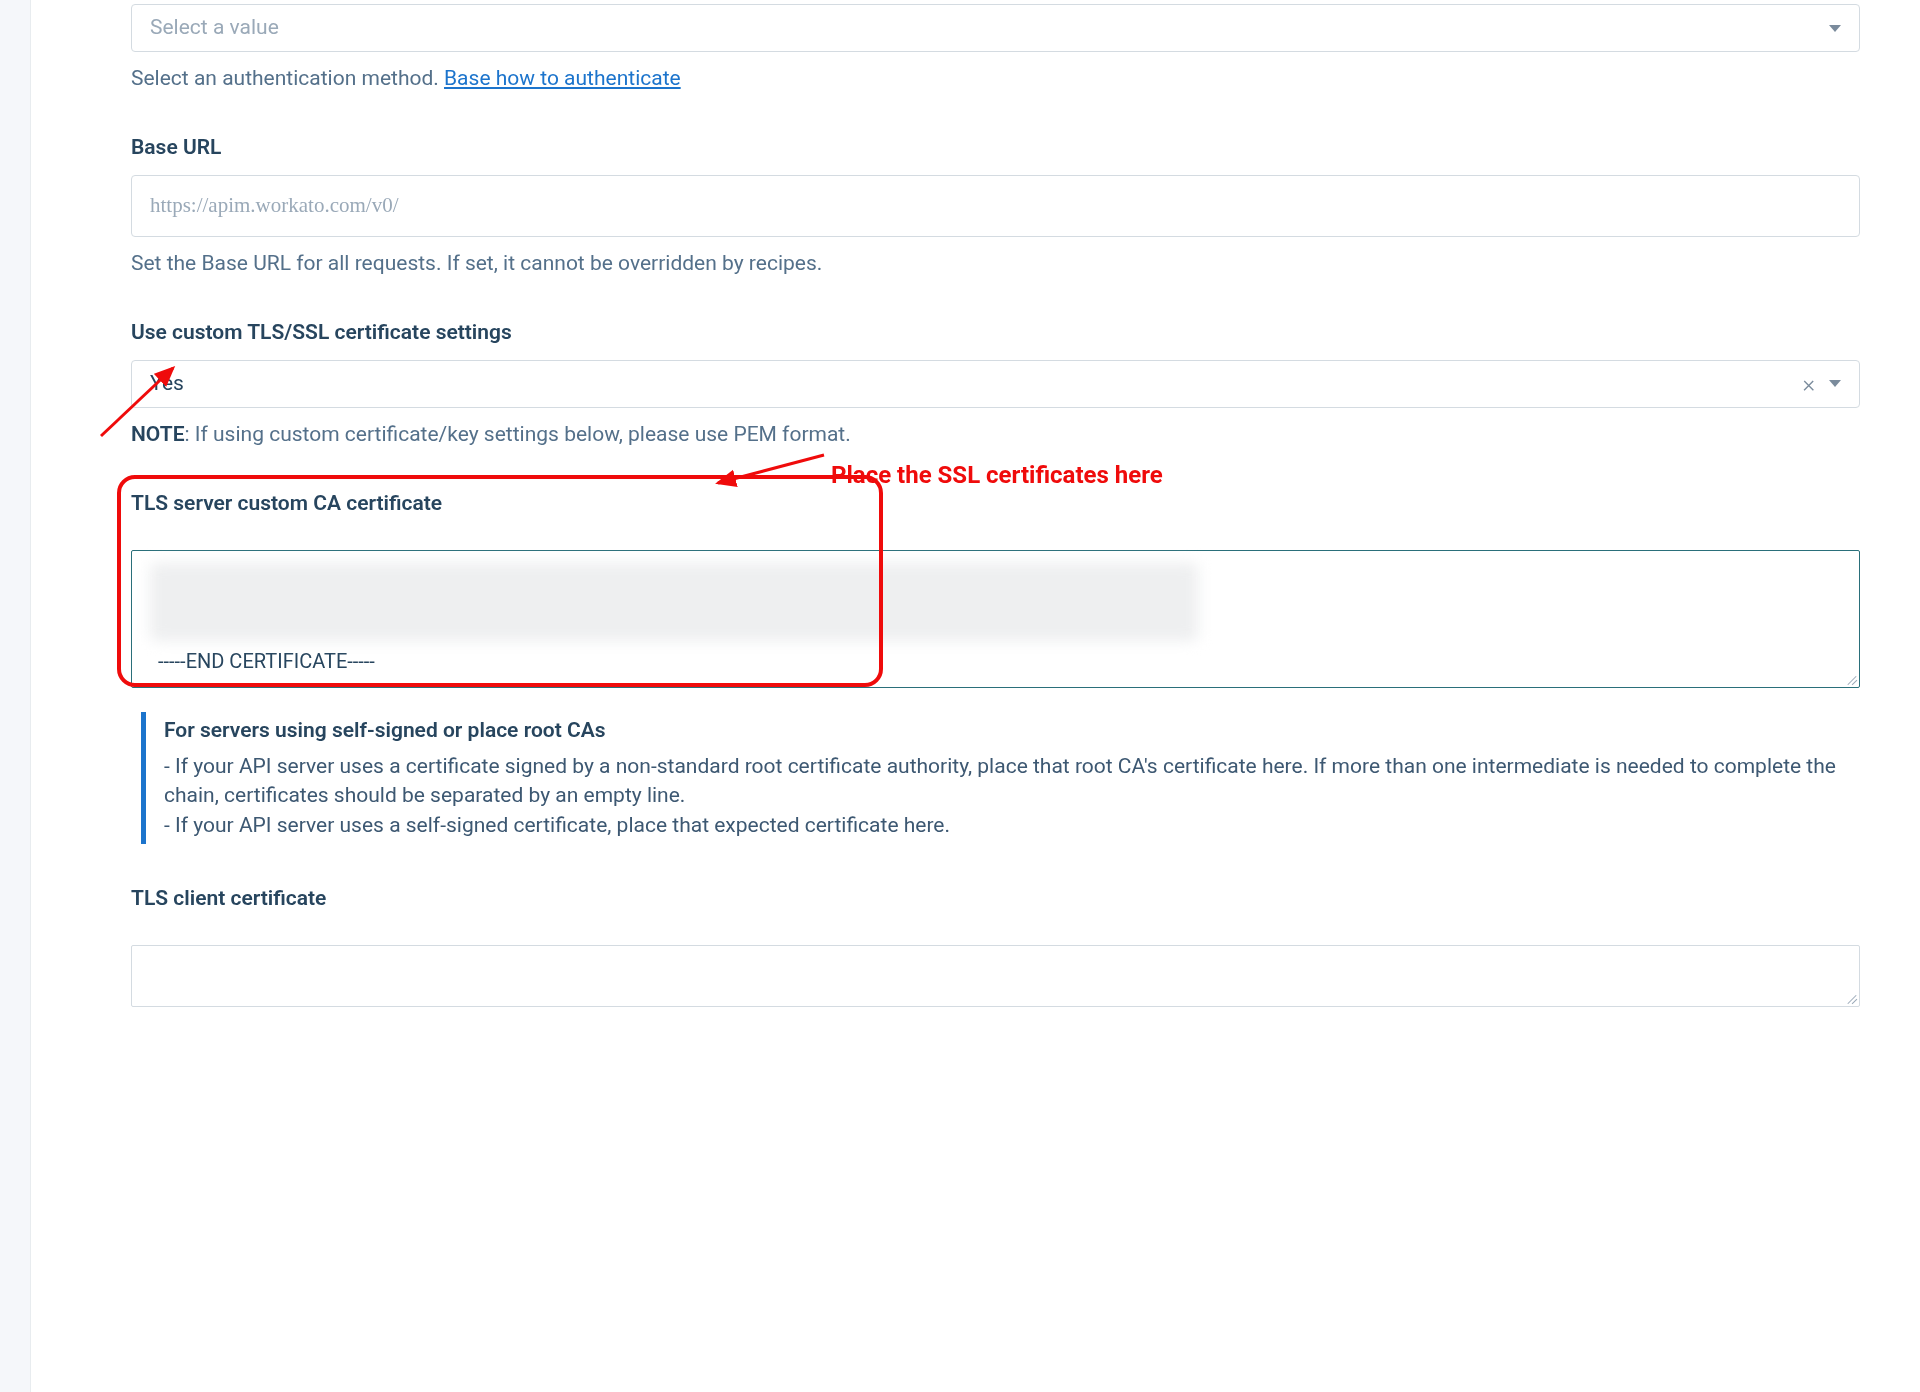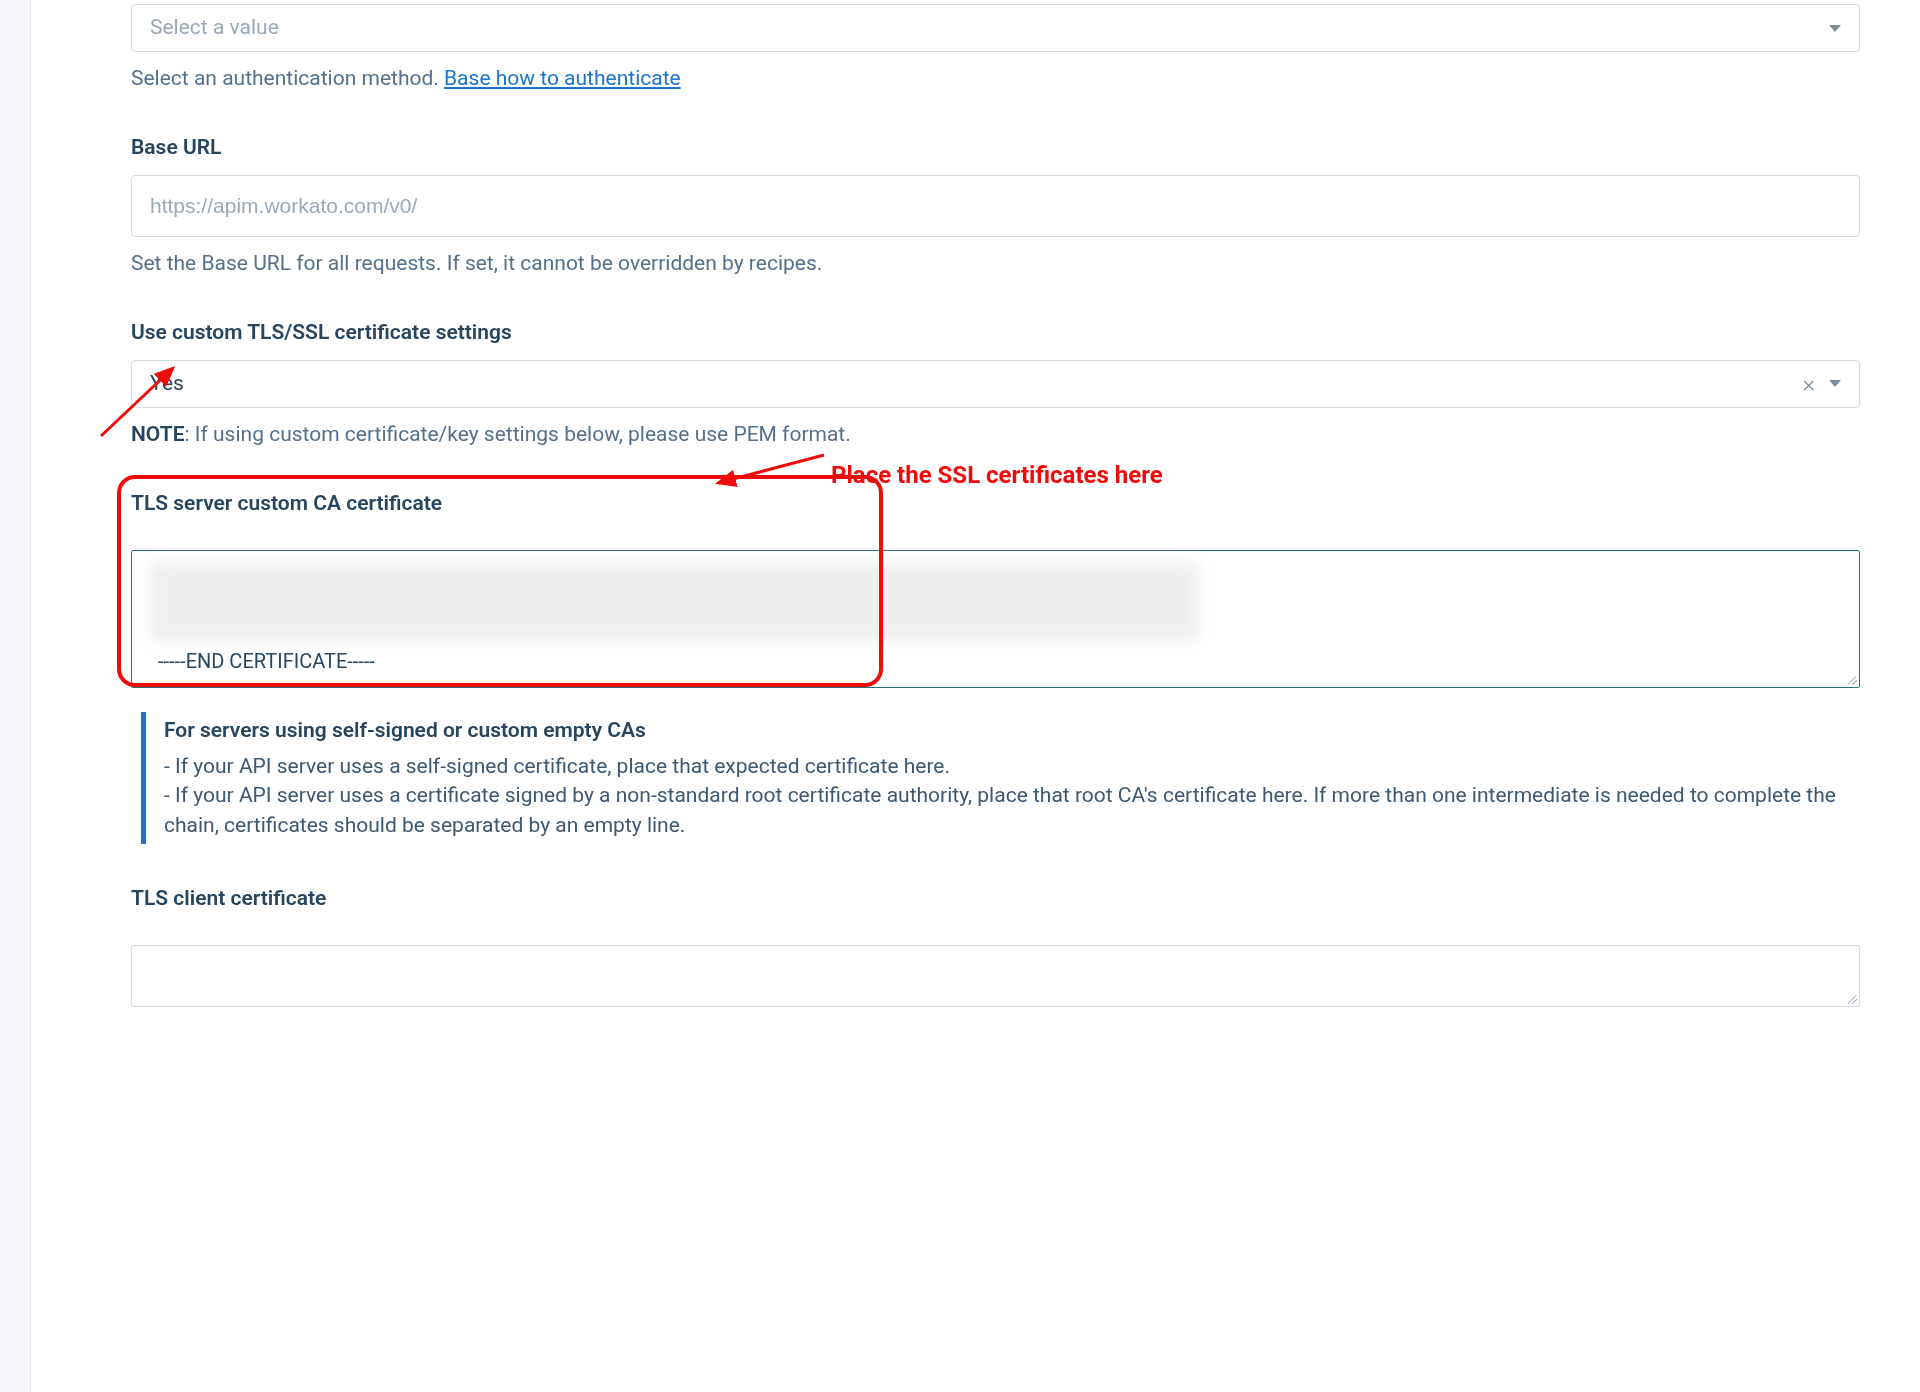--- a/index.html
+++ b/index.html
@@ -92,21 +92,21 @@
   }
   .input-box {
     width: 100%;
     height: 62px;
     border: 1px solid #d4dbe1;
     border-radius: 4px;
     background: #fff;
     padding: 0 18px;
     font-size: 21px;
     color: #27455e;
-    font-family: Liberation Sans, sans-serif;
+    font-family: Liberation Serif, serif;
   }
   .input-box::placeholder {
     color: #9aa9b8;
   }
   .textarea-box {
     width: 100%;
     min-height: 138px;
     border: 1px solid #2a6f7a;
     border-radius: 2px;
     background: #fff;
@@ -245,24 +245,24 @@
 
     <div class="field-group" style="position:relative;">
       <label class="field-label">TLS server custom CA certificate</label>
       <div class="textarea-box">
         <div class="blurred-content"></div>
         <div class="cert-end">-----END CERTIFICATE-----</div>
         <div class="resize-handle"></div>
       </div>
 
       <div class="info-callout">
-        <div class="info-callout-title">For servers using self-signed or custom empty CAs</div>
+        <div class="info-callout-title">For servers using self-signed or place root CAs</div>
         <div class="info-callout-body">
+          <div>- If your API server uses a certificate signed by a non-standard root certificate authority, place that root CA's certificate here. If more than one intermediate is needed to complete the chain, certificates should be separated by an empty line.</div>
           <div>- If your API server uses a self-signed certificate, place that expected certificate here.</div>
-          <div>- If your API server uses a certificate signed by a non-standard root certificate authority, place that root CA's certificate here. If more than one intermediate is needed to complete the chain, certificates should be separated by an empty line.</div>
         </div>
       </div>
 
       <div class="anno-box" style="left:-14px; top:-14px; width:766px; height:212px;"></div>
 
       <div class="anno-text" style="left:700px; top:-50px;">Place the SSL certificates here</div>
       <svg class="anno-arrow" style="left:575px; top:-42px;" width="130" height="50">
         <defs>
           <marker id="ah2" markerWidth="8" markerHeight="8" refX="6" refY="3" orient="auto">
             <path d="M0,0 L7,3 L0,6 Z" fill="#ef0b0b"></path>

